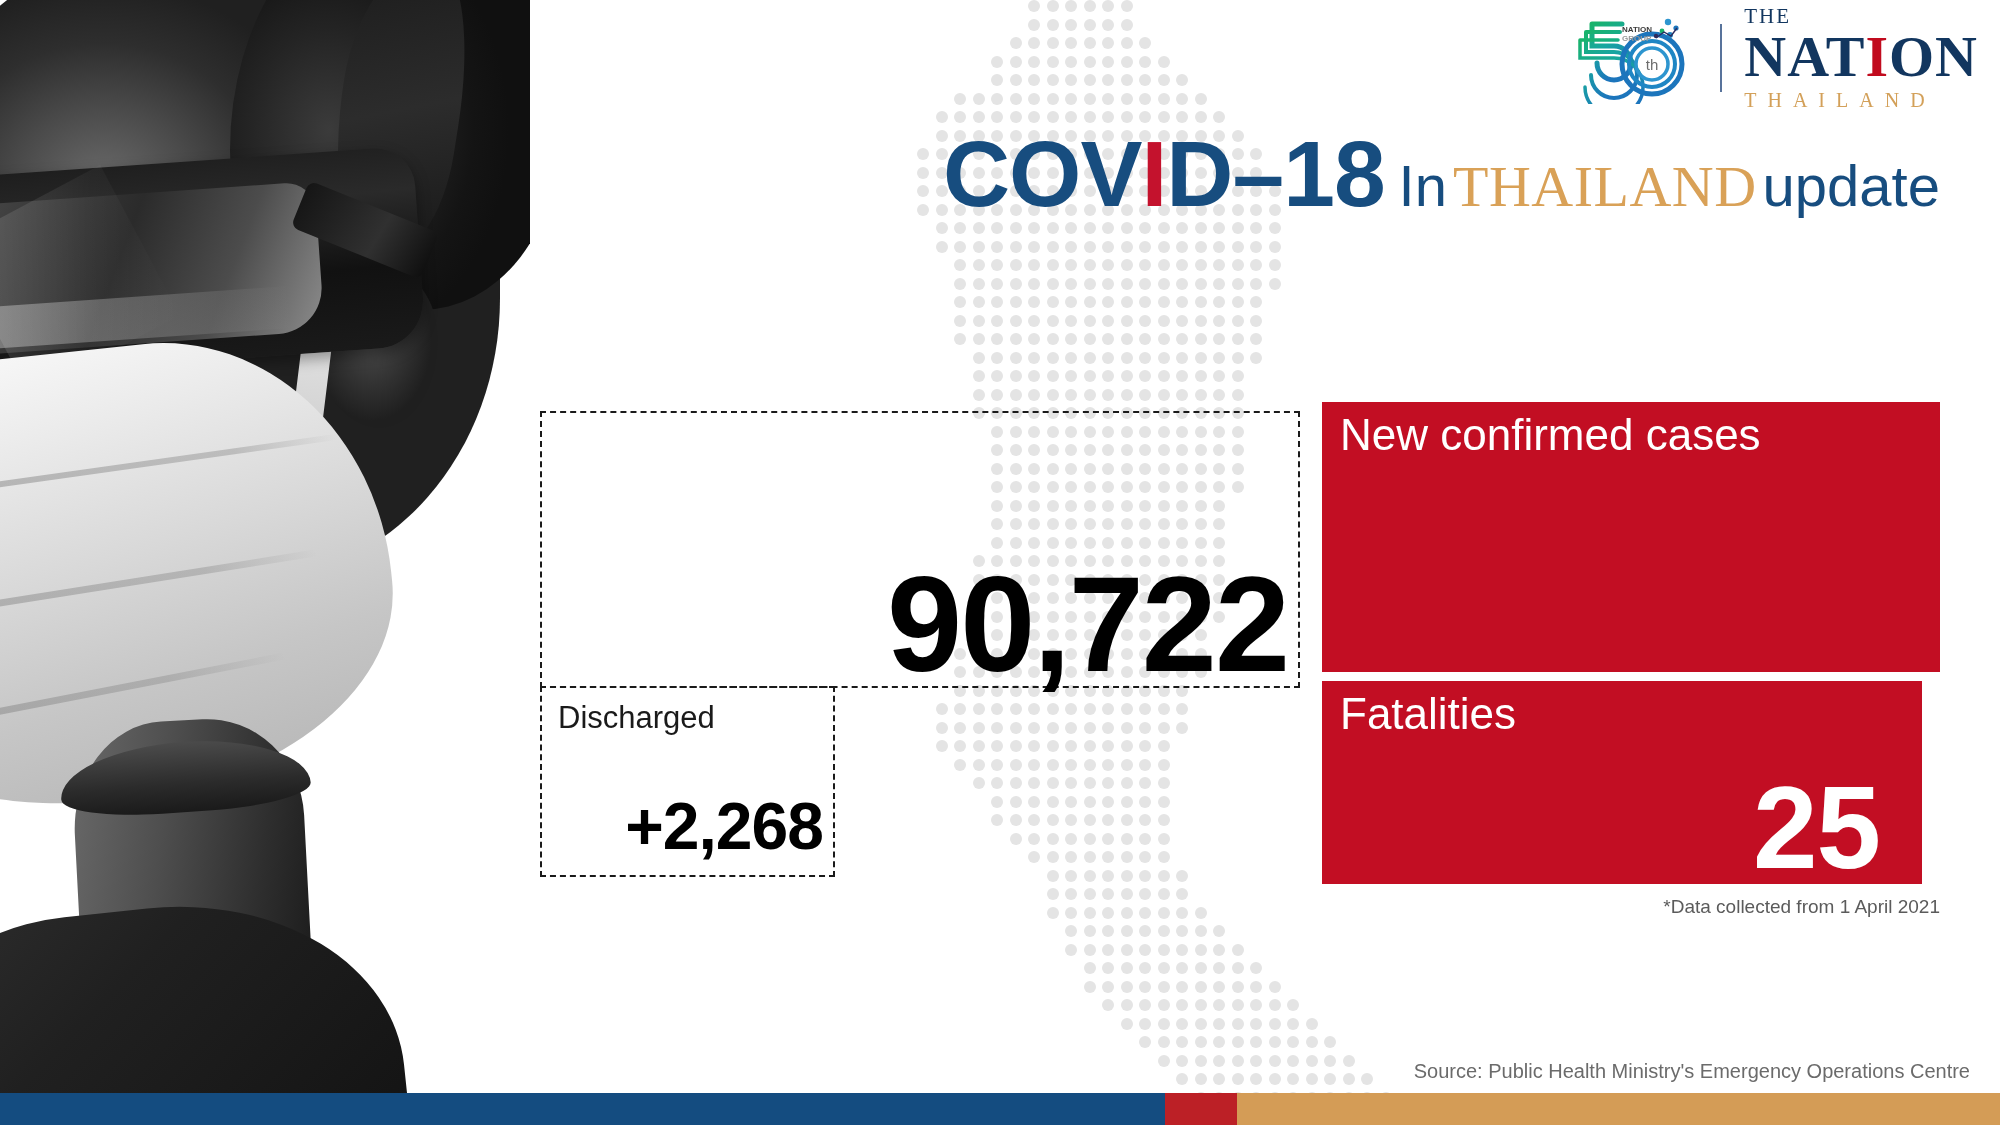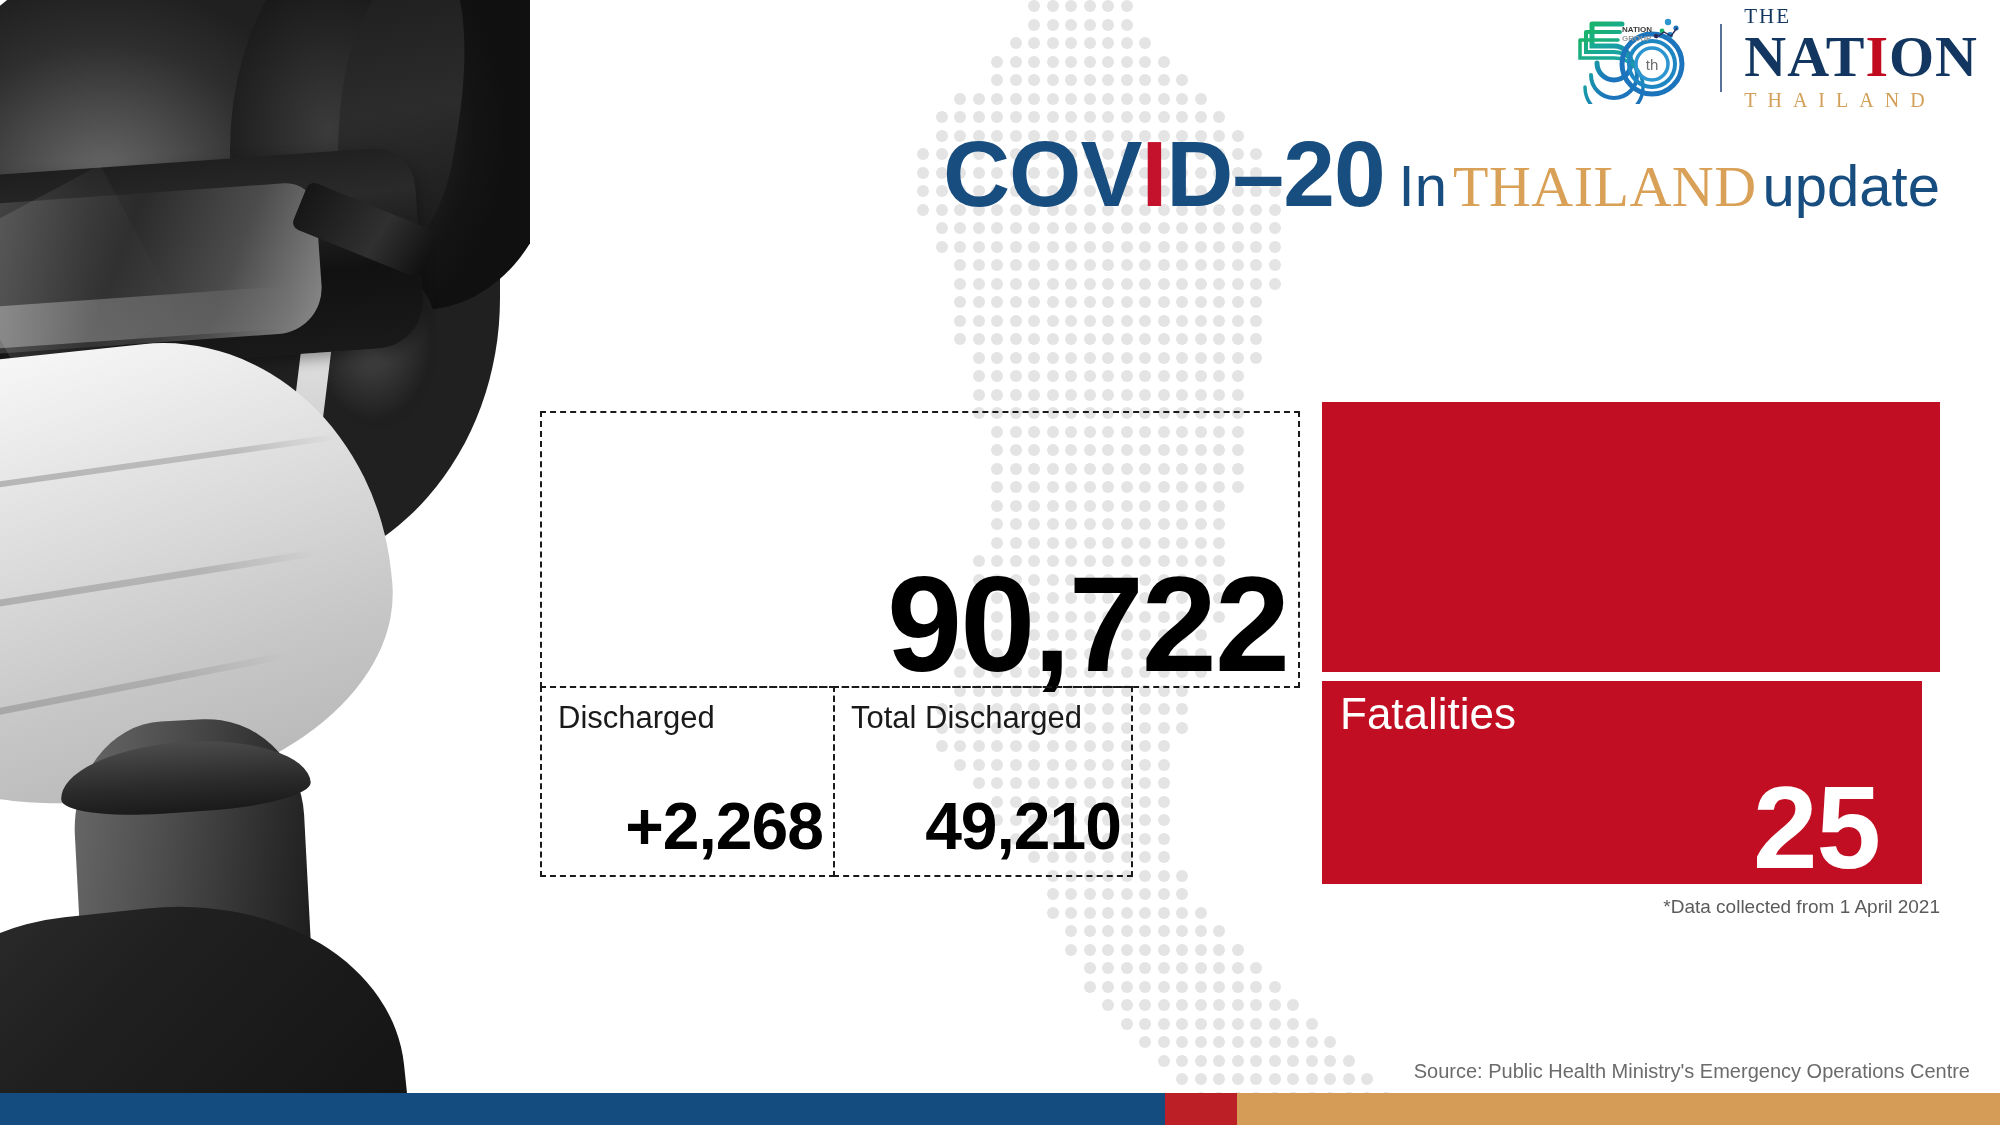--- a/index.html
+++ b/index.html
@@ -1231,43 +1231,40 @@
     <div id="logo-divider"></div>
     <div id="logo-word">
       <div class="logo-the">THE</div>
       <div class="logo-nation"><span>NAT</span><span class="redI">I</span><span>ON</span></div>
       <div class="logo-thailand">THAILAND</div>
     </div>
   </div>
 
   <div id="headline">
     <div id="headline-row1">
-      <span class="t-covid"><span>COV</span><span class="redI">I</span><span>D–20</span></span><span class="t-in">In</span><span class="t-thailand">THAILAND</span><span class="t-update">update</span>
+      <span class="t-covid"><span>COV</span><span class="redI">I</span><span>D–18</span></span><span class="t-in">In</span><span class="t-thailand">THAILAND</span><span class="t-update">update</span>
     </div>
   </div>
 
   <div id="stats-left">
 
     <div class="dbox" id="box-total">
       <div class="num-huge">90,722</div>
     </div>
 
     <div class="dbox" id="box-discharged">
       <div class="lbl-small">Discharged</div>
       <div class="num-mid">+2,268</div>
     </div>
 
-    <div class="dbox" id="box-total-discharged">
-      <div class="lbl-small">Total Discharged</div>
-      <div class="num-mid">49,210</div>
-    </div>
 
   </div>
 
   <div id="panel-new-big">
+    <div class="red-label">New confirmed cases</div>
   </div>
 
   <div id="panel-fatal">
     <div class="red-label">Fatalities</div>
     <div class="red-num-fatal">25</div>
   </div>
 
   <div id="footnote-data">*Data collected from 1 April 2021</div>
   <div id="footnote-source">Source: Public Health Ministry's Emergency Operations Centre</div>
 

